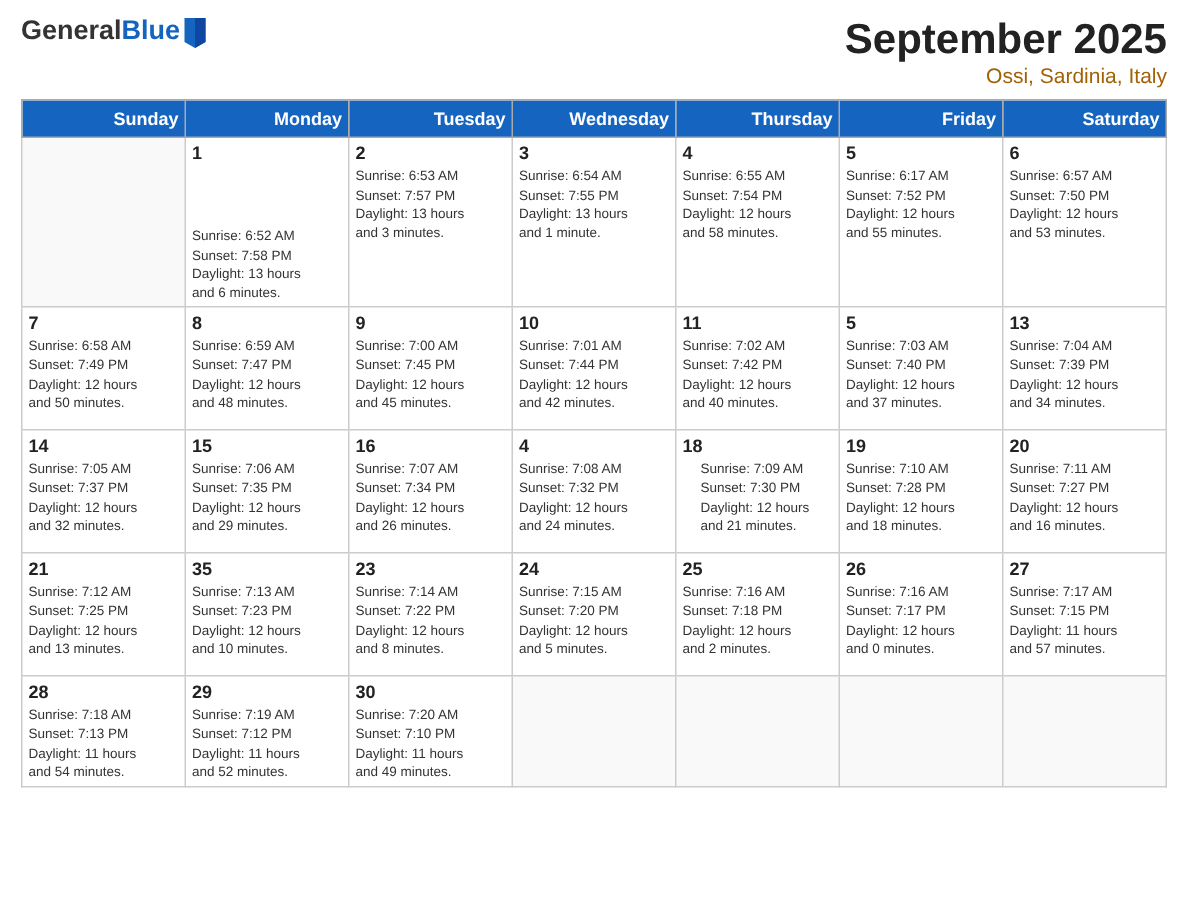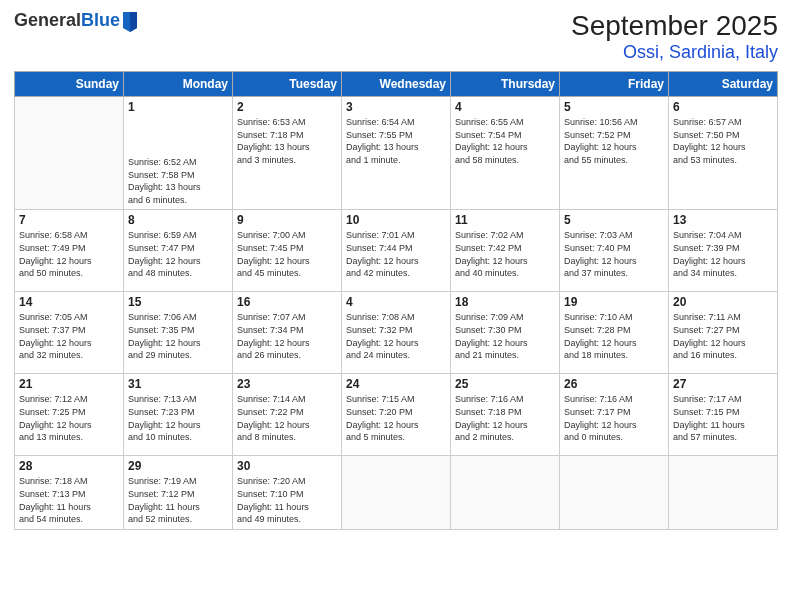--- a/index.html
+++ b/index.html
@@ -36,27 +36,27 @@
     .logo-icon {
       width: 18px;
       height: 22px;
       margin-left: 1px;
     }
     .title-area {
       text-align: right;
     }
     .month-title {
       font-size: 28px;
-      font-weight: normal;
+      font-weight: bold;
       color: #222;
       margin-left: 15px;
     }
     .location {
-      font-size: 18px;
-      color: #1d4ed8;
+      font-size: 14px;
+      color: #a16207;
     }
     table {
       width: 100%;
       border-collapse: collapse;
       table-layout: fixed;
     }
     th {
       background: #1565c0;
       color: #fff;
       font-size: 12px;
@@ -129,41 +129,41 @@
           <td>
             <span class="day-num">1</span>
             <div class="day-info" style="white-space: pre-line; margin-top: 42px;">Sunrise: 6:52 AM
 Sunset: 7:58 PM
 Daylight: 13 hours
 and 6 minutes.</div>
           </td>
           <td>
             <span class="day-num">2</span>
             <div class="day-info" style="white-space: pre-line;">Sunrise: 6:53 AM
-Sunset: 7:18 PM
+Sunset: 7:57 PM
 Daylight: 13 hours
 and 3 minutes.</div>
           </td>
           <td>
             <span class="day-num">3</span>
             <div class="day-info" style="white-space: pre-line;">Sunrise: 6:54 AM
 Sunset: 7:55 PM
 Daylight: 13 hours
 and 1 minute.</div>
           </td>
           <td>
             <span class="day-num">4</span>
             <div class="day-info" style="white-space: pre-line;">Sunrise: 6:55 AM
 Sunset: 7:54 PM
 Daylight: 12 hours
 and 58 minutes.</div>
           </td>
           <td>
             <span class="day-num">5</span>
-            <div class="day-info" style="white-space: pre-line;">Sunrise: 10:56 AM
+            <div class="day-info" style="white-space: pre-line;">Sunrise: 6:17 AM
 Sunset: 7:52 PM
 Daylight: 12 hours
 and 55 minutes.</div>
           </td>
           <td>
             <span class="day-num">6</span>
             <div class="day-info" style="white-space: pre-line;">Sunrise: 6:57 AM
 Sunset: 7:50 PM
 Daylight: 12 hours
 and 53 minutes.</div>
@@ -244,21 +244,21 @@
           </td>
           <td>
             <span class="day-num">4</span>
             <div class="day-info" style="white-space: pre-line;">Sunrise: 7:08 AM
 Sunset: 7:32 PM
 Daylight: 12 hours
 and 24 minutes.</div>
           </td>
           <td>
             <span class="day-num">18</span>
-            <div class="day-info" style="white-space: pre-line;">Sunrise: 7:09 AM
+            <div class="day-info" style="white-space: pre-line; margin-left: 12px;">Sunrise: 7:09 AM
 Sunset: 7:30 PM
 Daylight: 12 hours
 and 21 minutes.</div>
           </td>
           <td>
             <span class="day-num">19</span>
             <div class="day-info" style="white-space: pre-line;">Sunrise: 7:10 AM
 Sunset: 7:28 PM
 Daylight: 12 hours
 and 18 minutes.</div>
@@ -273,21 +273,21 @@
         </tr>
         <tr>
           <td>
             <span class="day-num">21</span>
             <div class="day-info" style="white-space: pre-line;">Sunrise: 7:12 AM
 Sunset: 7:25 PM
 Daylight: 12 hours
 and 13 minutes.</div>
           </td>
           <td>
-            <span class="day-num">31</span>
+            <span class="day-num">35</span>
             <div class="day-info" style="white-space: pre-line;">Sunrise: 7:13 AM
 Sunset: 7:23 PM
 Daylight: 12 hours
 and 10 minutes.</div>
           </td>
           <td>
             <span class="day-num">23</span>
             <div class="day-info" style="white-space: pre-line;">Sunrise: 7:14 AM
 Sunset: 7:22 PM
 Daylight: 12 hours

